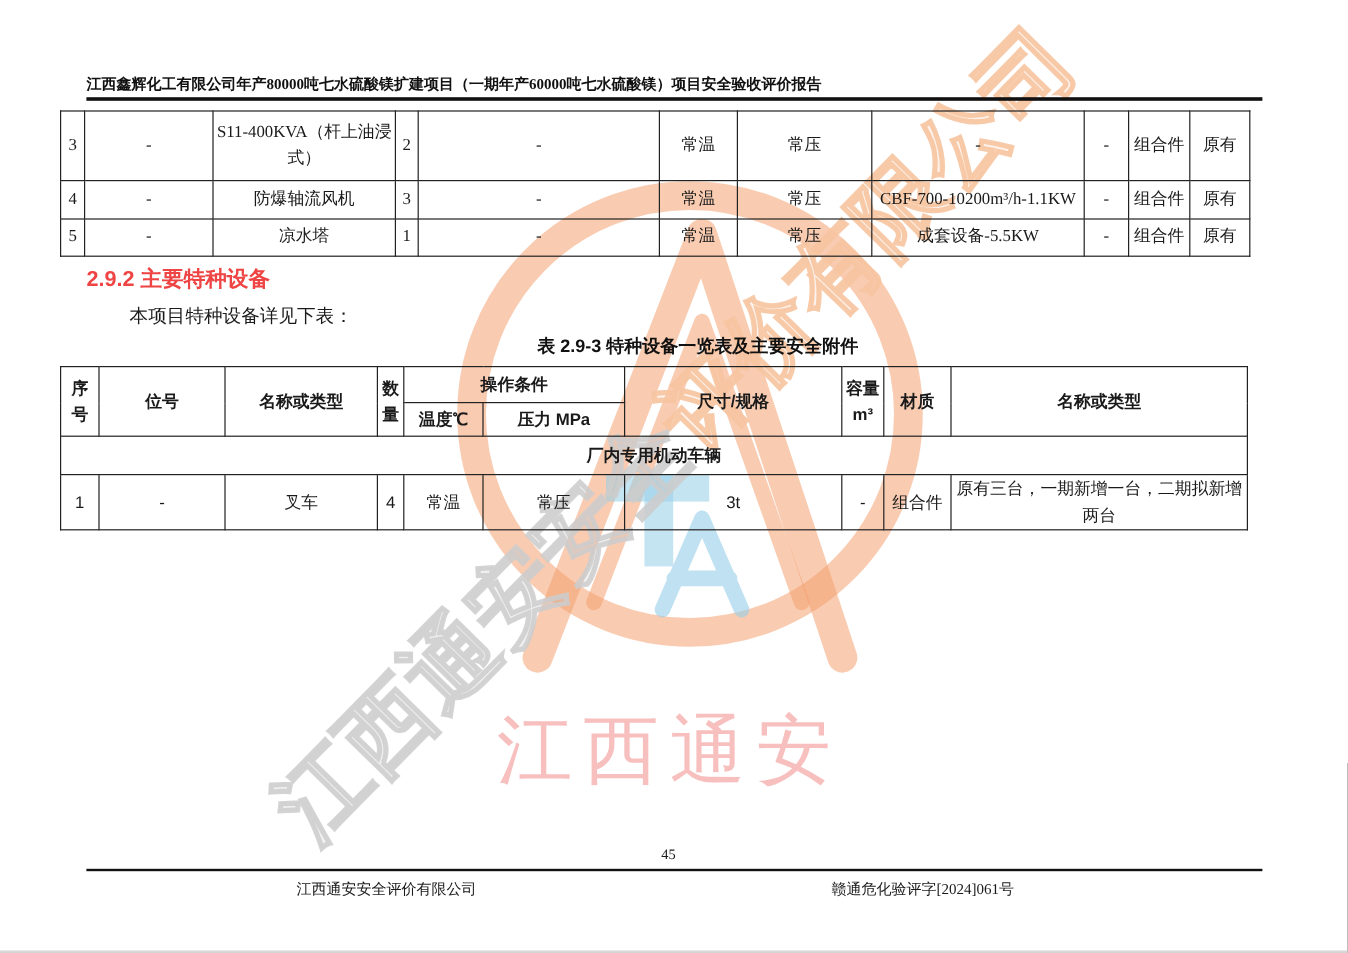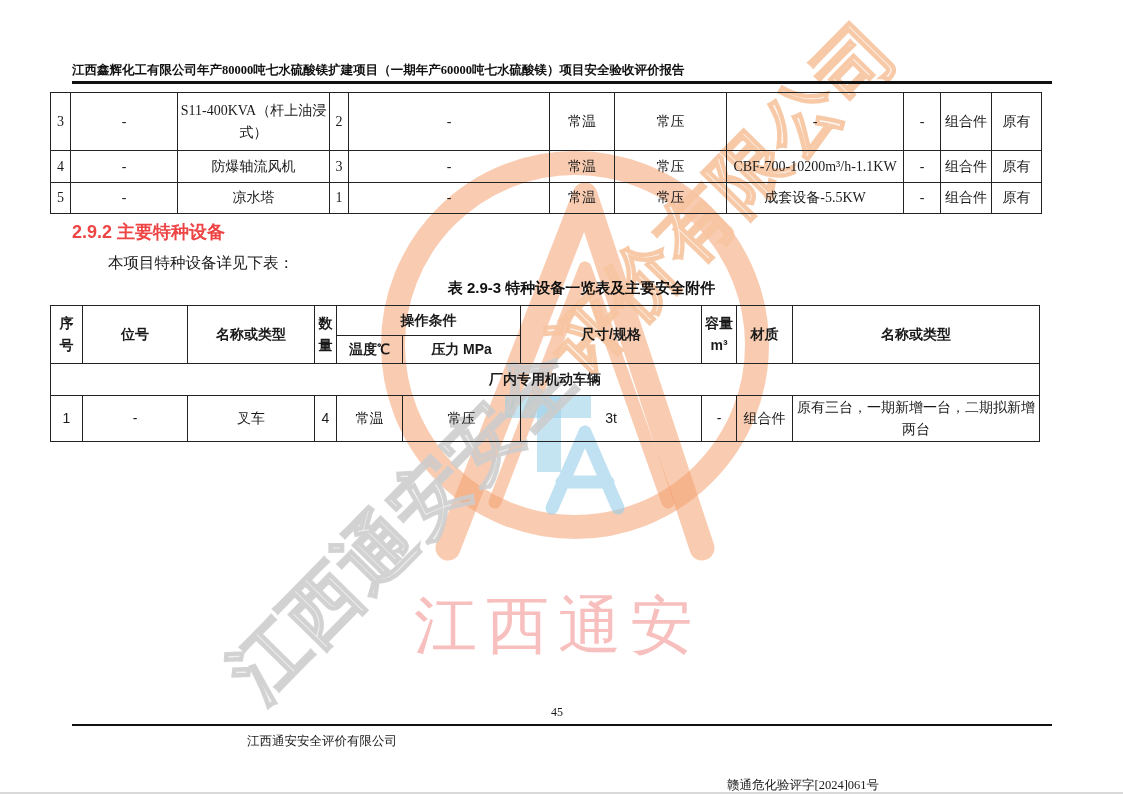--- a/index.html
+++ b/index.html
@@ -56,21 +56,21 @@
   }
   .intro-text { position:absolute; left:108px; top:253px; font-size:15.5px; }
   .table-caption {
     position:absolute; left:0; top:279px; width:1123px; text-align:center;
     font-family:"Liberation Sans", sans-serif; font-weight:bold; font-size:15px; color:#111;padding-left:40px;
   }
 
   .page-number { position:absolute; left:12px; top:705px; width:1090px; text-align:center; font-size:12px;font-family:Liberation Serif, serif; }
   .footer-rule { position:absolute; left:72px; top:724px; width:980px; height:1.5px; background:#111; }
   .footer-left  { position:absolute; left:247px; top:733px; font-size:12.5px; }
-  .footer-right { position:absolute; left:727px; top:733px; font-size:12.5px;margin-top:44px; }
+  .footer-right { position:absolute; left:693px; top:733px; font-size:12.5px; }
   .page-bottom-edge { position:absolute; left:0; bottom:0; width:100%; height:2px; background:#d9d9d9; }
 </style>
 </head>
 <body>
 
 <div class="page">
 
   <div class="wm-layer">
     <svg class="wm-logo" width="420" height="430" viewBox="0 0 420 430">
       <circle cx="205" cy="205" r="182" fill="none" stroke="rgba(243,157,108,0.52)" stroke-width="24"></circle>

